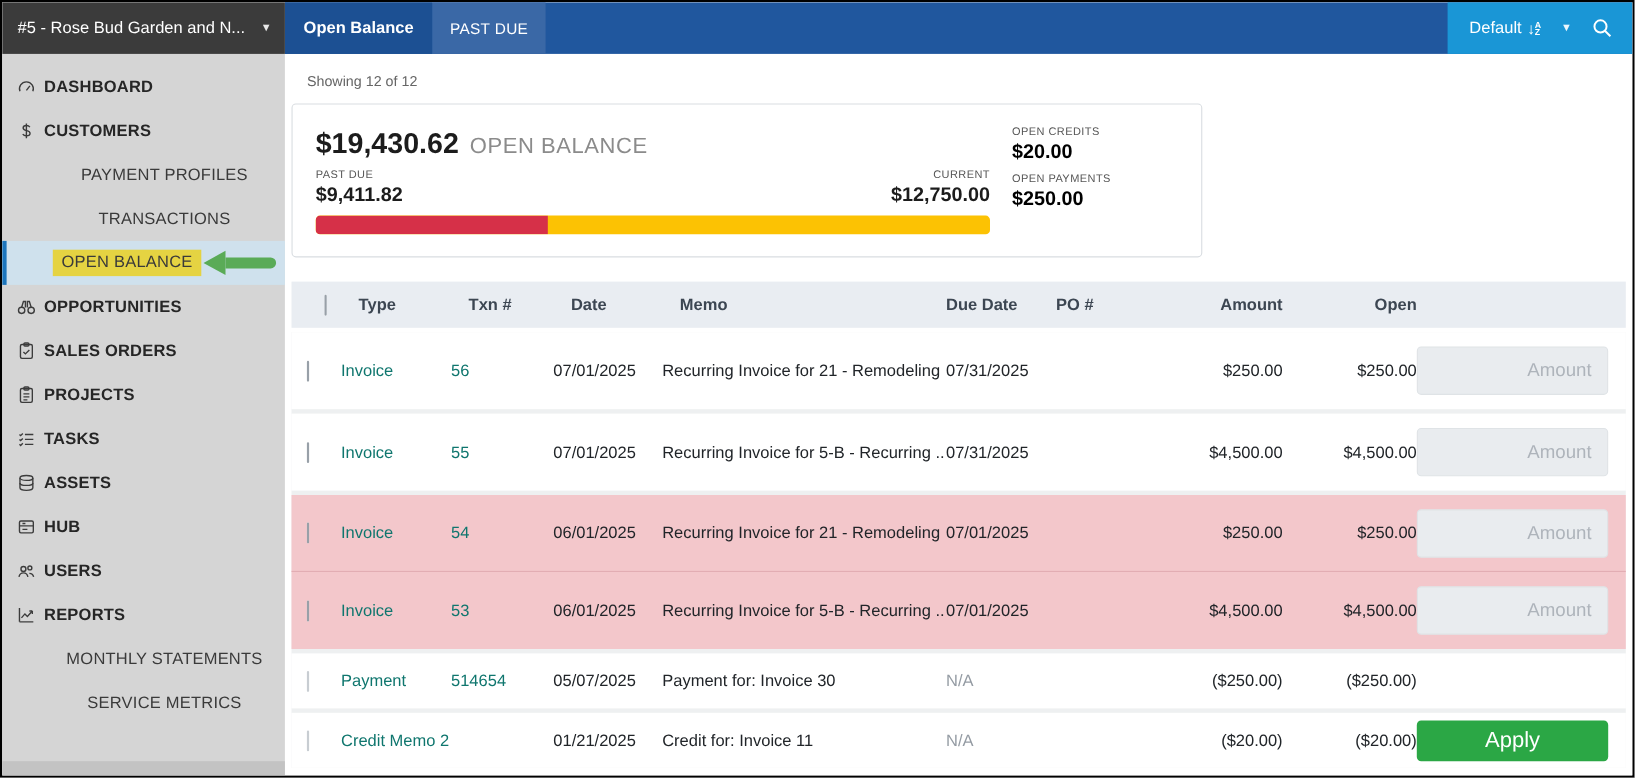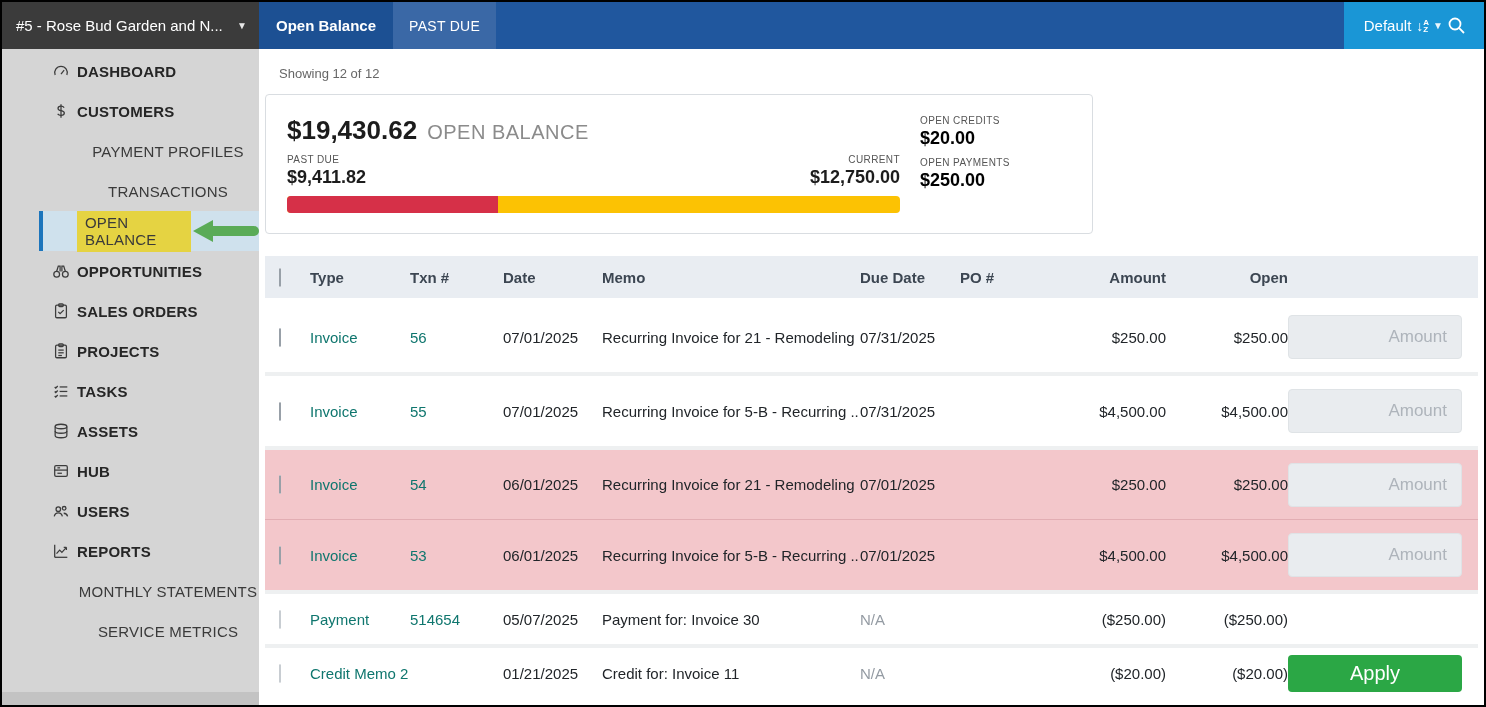--- a/index.html
+++ b/index.html
@@ -13,21 +13,21 @@
 
   
   .sidebar{ width:257px; min-width:257px; background:#d5d5d5; display:flex; flex-direction:column; position:relative; }
   .company-header{
     height:47px; background:#3b3b3b; color:#fff; display:flex; align-items:center;
     padding:0 12px 0 14px; font-size:15px; cursor:pointer;
   }
   .company-header .label{ flex:1; white-space:nowrap; overflow:hidden; }
   .company-header .caret{ font-size:10px; color:#e8e8e8; margin-left:6px; }
 
-  .side-nav{ flex:1; padding-top:2px;margin-left:37px; }
+  .side-nav{ flex:1; padding-top:10px; }
   .side-item{
     height:40px; display:flex; align-items:center; padding-left:12px;
     font-size:15px; color:#2e2e2e; cursor:pointer; position:relative; letter-spacing:.2px;
   }
   .side-item .ic{ width:20px; height:20px; margin-right:6px; display:flex; align-items:center; justify-content:center; color:#3c3c3c; }
   .side-item.top .txt{ font-weight:bold; color:#262626; }
   .side-item.sub{ padding-left:38px;justify-content:center; }
   .side-item.sub .txt{ font-weight:normal; color:#3a3a3a; }
   .side-item.active{ background:#cfe1ed; border-left:4px solid #1c75bc; padding-left:34px; }
   .side-item.active .txt{ background:#e5d342; padding:3px 8px 4px 8px; }
@@ -36,21 +36,21 @@
   .annot-arrow .tail{ width:46px; height:10px; background:#5aab57; border-radius:0 5px 5px 0; }
   .side-bottom-strip{ position:absolute; bottom:0; left:0; width:100%; height:13px; background:#c3c3c3; }
 
   
   .main{ flex:1; display:flex; flex-direction:column; background:#fff; min-width:0; }
 
   .topbar{ height:47px; min-height:47px; background:#20579e; display:flex; align-items:stretch; color:#fff; }
   .topbar .title-tab{ background:#1c5093; display:flex; align-items:center; padding:0 17px; font-weight:bold; font-size:15px; }
   .topbar .tab{ background:#3a68a6; display:flex; align-items:center; padding:0 16px; font-size:14px; cursor:pointer; letter-spacing:.3px; }
   .topbar .spacer{ flex:1; }
-  .sort-area{ background:#1a96d6; display:flex; align-items:center; padding:0 18px 0 20px; }
+  .sort-area{ background:#1a96d6; display:flex; align-items:center; padding:0 18px 0 20px; gap:14px; }
   .sort-control{ display:flex; align-items:center; gap:5px; cursor:pointer; }
   .sort-control .lbl{ font-size:15px; }
   .sort-az{ display:flex; align-items:center; }
   .sort-az .dn{ font-size:14px; line-height:14px; }
   .sort-az .stack{ display:flex; flex-direction:column; font-size:8px; line-height:7px; font-weight:bold; }
   .sort-caret{ font-size:10px; color:#eaf6fd; cursor:pointer; padding:0 4px; }
   .search-btn{ cursor:pointer; display:flex; align-items:center; }
 
   .content{ flex:1; padding:0 6px; overflow:hidden; }
 
@@ -75,21 +75,21 @@
   .card-aside{ width:152px; margin-left:20px; }
   .aside-value{ font-size:18px; font-weight:bold; color:#000000; margin:2px 0 8px 0; }
 
   
   .grid-row{
     display:grid;
     grid-template-columns:45px 100px 93px 99px minmax(0,1fr) 100px 88px 118px 122px 190px;
     align-items:center;
   }
   .thead{
-    margin-top:22px; height:42px; background:#e9edf2; font-weight:bold; font-size:15px; color:#3c4652;
+    margin-top:22px; height:42px; background:#e9edf2; font-weight:bold; font-size:15px; color:#3c4652;padding-left:16px;
   }
   .cell-check{ padding-left:14px; }
   .cb{ width:15px; height:15px; border:1px solid #98a0a8; border-radius:3px; background:#fff; cursor:pointer; }
   .cb.muted{ border-color:#c8cdd2; }
   .al-r{ text-align:right; }
   .rows-wrap{ background:#eef0f1; }
   .trow{ background:#fff; height:70px; margin-bottom:4px; font-size:15px; color:#212529; }
   .trow:last-child{ margin-bottom:0; }
   .trow.pink{ background:#f3c7cb; }
   .trow.pink.joined{ margin-bottom:0; border-bottom:1px solid #e2adb3; }

